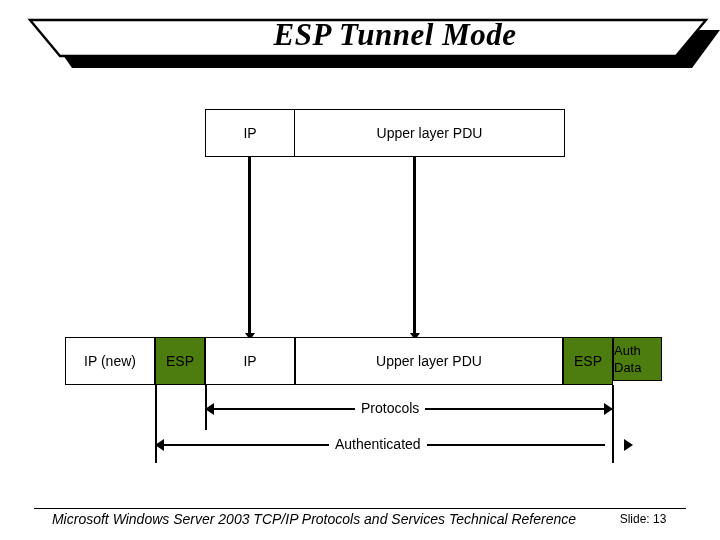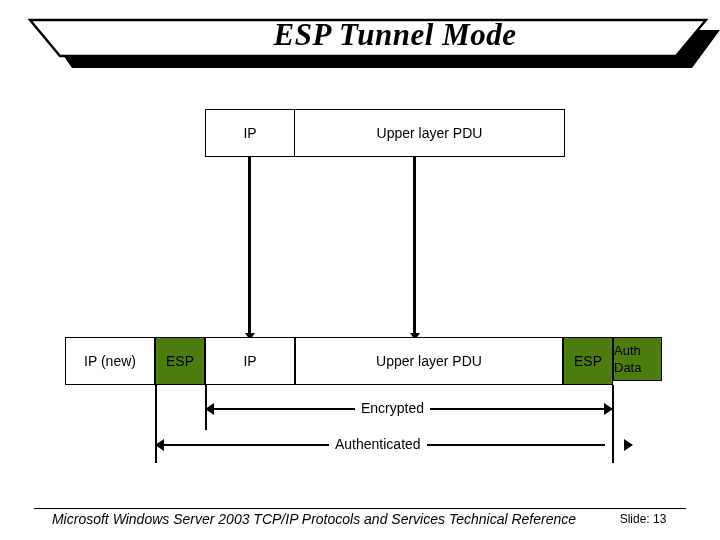--- a/index.html
+++ b/index.html
@@ -201,21 +201,21 @@
 <div class="pkt-box shaded small-txt" style="left:613px; top:337px; width:49px; height:44px;">Auth Data</div>
 
 <div class="tick" style="left:155px; top:385px; height:78px;"></div>
 <div class="tick" style="left:205px; top:385px; height:45px;"></div>
 <div class="tick" style="left:612px; top:385px; height:78px;"></div>
 
 <div class="span-row" style="left:205px; top:401px; width:408px;">
   <span class="arrow-l" style="left:0px;"></span>
   <span class="line" style="left:8px; width:392px;"></span>
   <span class="arrow-r" style="right:0px;"></span>
-  <span class="label" style="left:150px;">Encrypted</span>
+  <span class="label" style="left:150px;">Protocols</span>
 </div>
 
 <div class="span-row" style="left:155px; top:437px; width:458px;padding-left:20px;">
   <span class="arrow-l" style="left:0px;"></span>
   <span class="line" style="left:8px; width:442px;"></span>
   <span class="arrow-r" style="right:0px;"></span>
   <span class="label" style="left:174px;">Authenticated</span>
 </div>
 
 <div class="footer-rule"></div>

